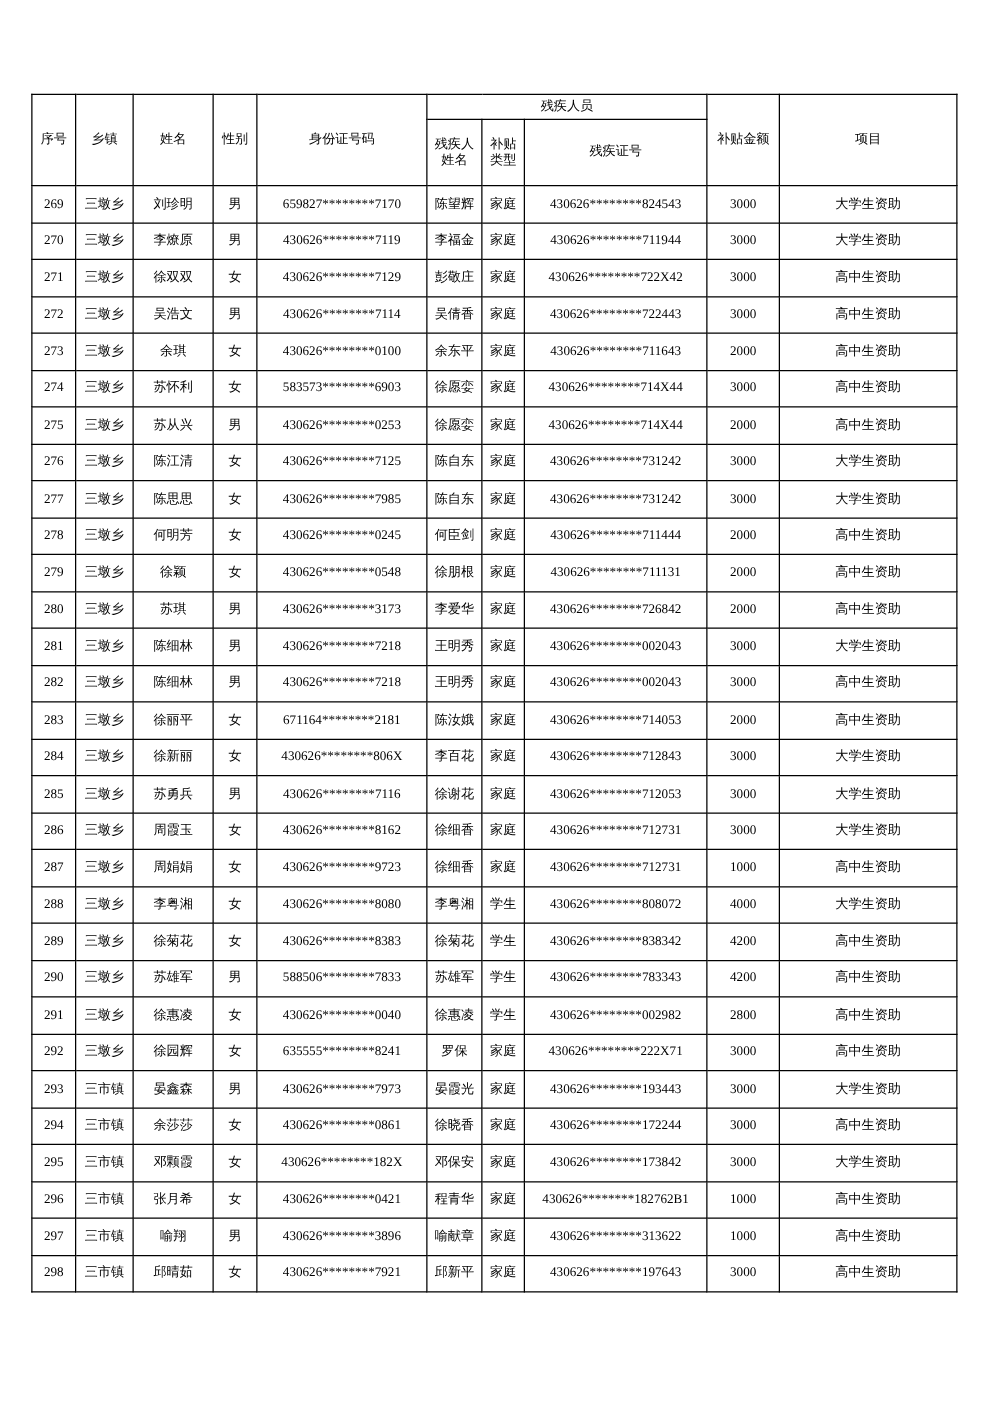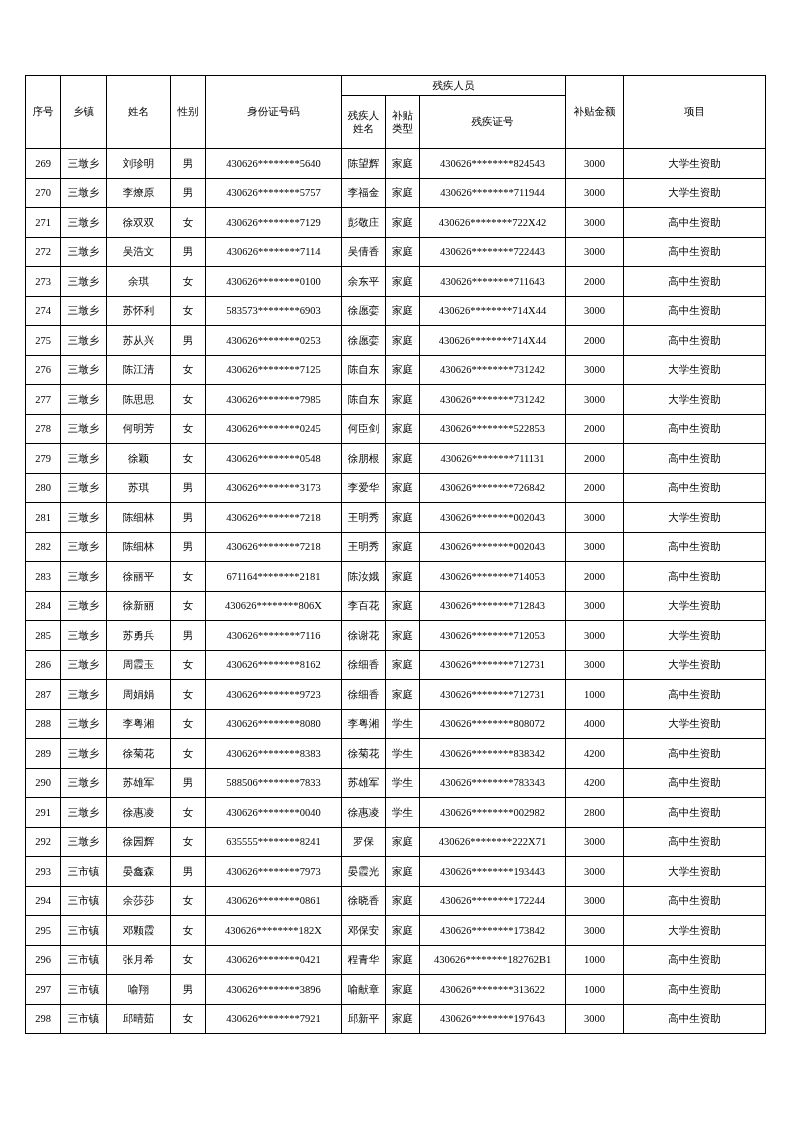--- a/index.html
+++ b/index.html
@@ -70,33 +70,33 @@
         <th class="al">补贴类型</th>
         <th>残疾证号</th>
       </tr>
     </thead>
     <tbody>
         <tr>
           <td class="c0">269</td>
           <td class="c1">三墩乡</td>
           <td class="c2">刘珍明</td>
           <td class="c3">男</td>
-          <td class="c4">430626********5640</td>
+          <td class="c4">659827********7170</td>
           <td class="c5">陈望辉</td>
           <td class="c6">家庭</td>
           <td class="c7">430626********824543</td>
           <td class="c8">3000</td>
           <td class="c9">大学生资助</td>
         </tr>
         <tr>
           <td class="c0">270</td>
           <td class="c1">三墩乡</td>
           <td class="c2">李燎原</td>
           <td class="c3">男</td>
-          <td class="c4">430626********5757</td>
+          <td class="c4">430626********7119</td>
           <td class="c5">李福金</td>
           <td class="c6">家庭</td>
           <td class="c7">430626********711944</td>
           <td class="c8">3000</td>
           <td class="c9">大学生资助</td>
         </tr>
         <tr>
           <td class="c0">271</td>
           <td class="c1">三墩乡</td>
           <td class="c2">徐双双</td>
@@ -181,21 +181,21 @@
           <td class="c9">大学生资助</td>
         </tr>
         <tr>
           <td class="c0">278</td>
           <td class="c1">三墩乡</td>
           <td class="c2">何明芳</td>
           <td class="c3">女</td>
           <td class="c4">430626********0245</td>
           <td class="c5">何臣剑</td>
           <td class="c6">家庭</td>
-          <td class="c7">430626********522853</td>
+          <td class="c7">430626********711444</td>
           <td class="c8">2000</td>
           <td class="c9">高中生资助</td>
         </tr>
         <tr>
           <td class="c0">279</td>
           <td class="c1">三墩乡</td>
           <td class="c2">徐颖</td>
           <td class="c3">女</td>
           <td class="c4">430626********0548</td>
           <td class="c5">徐朋根</td>

